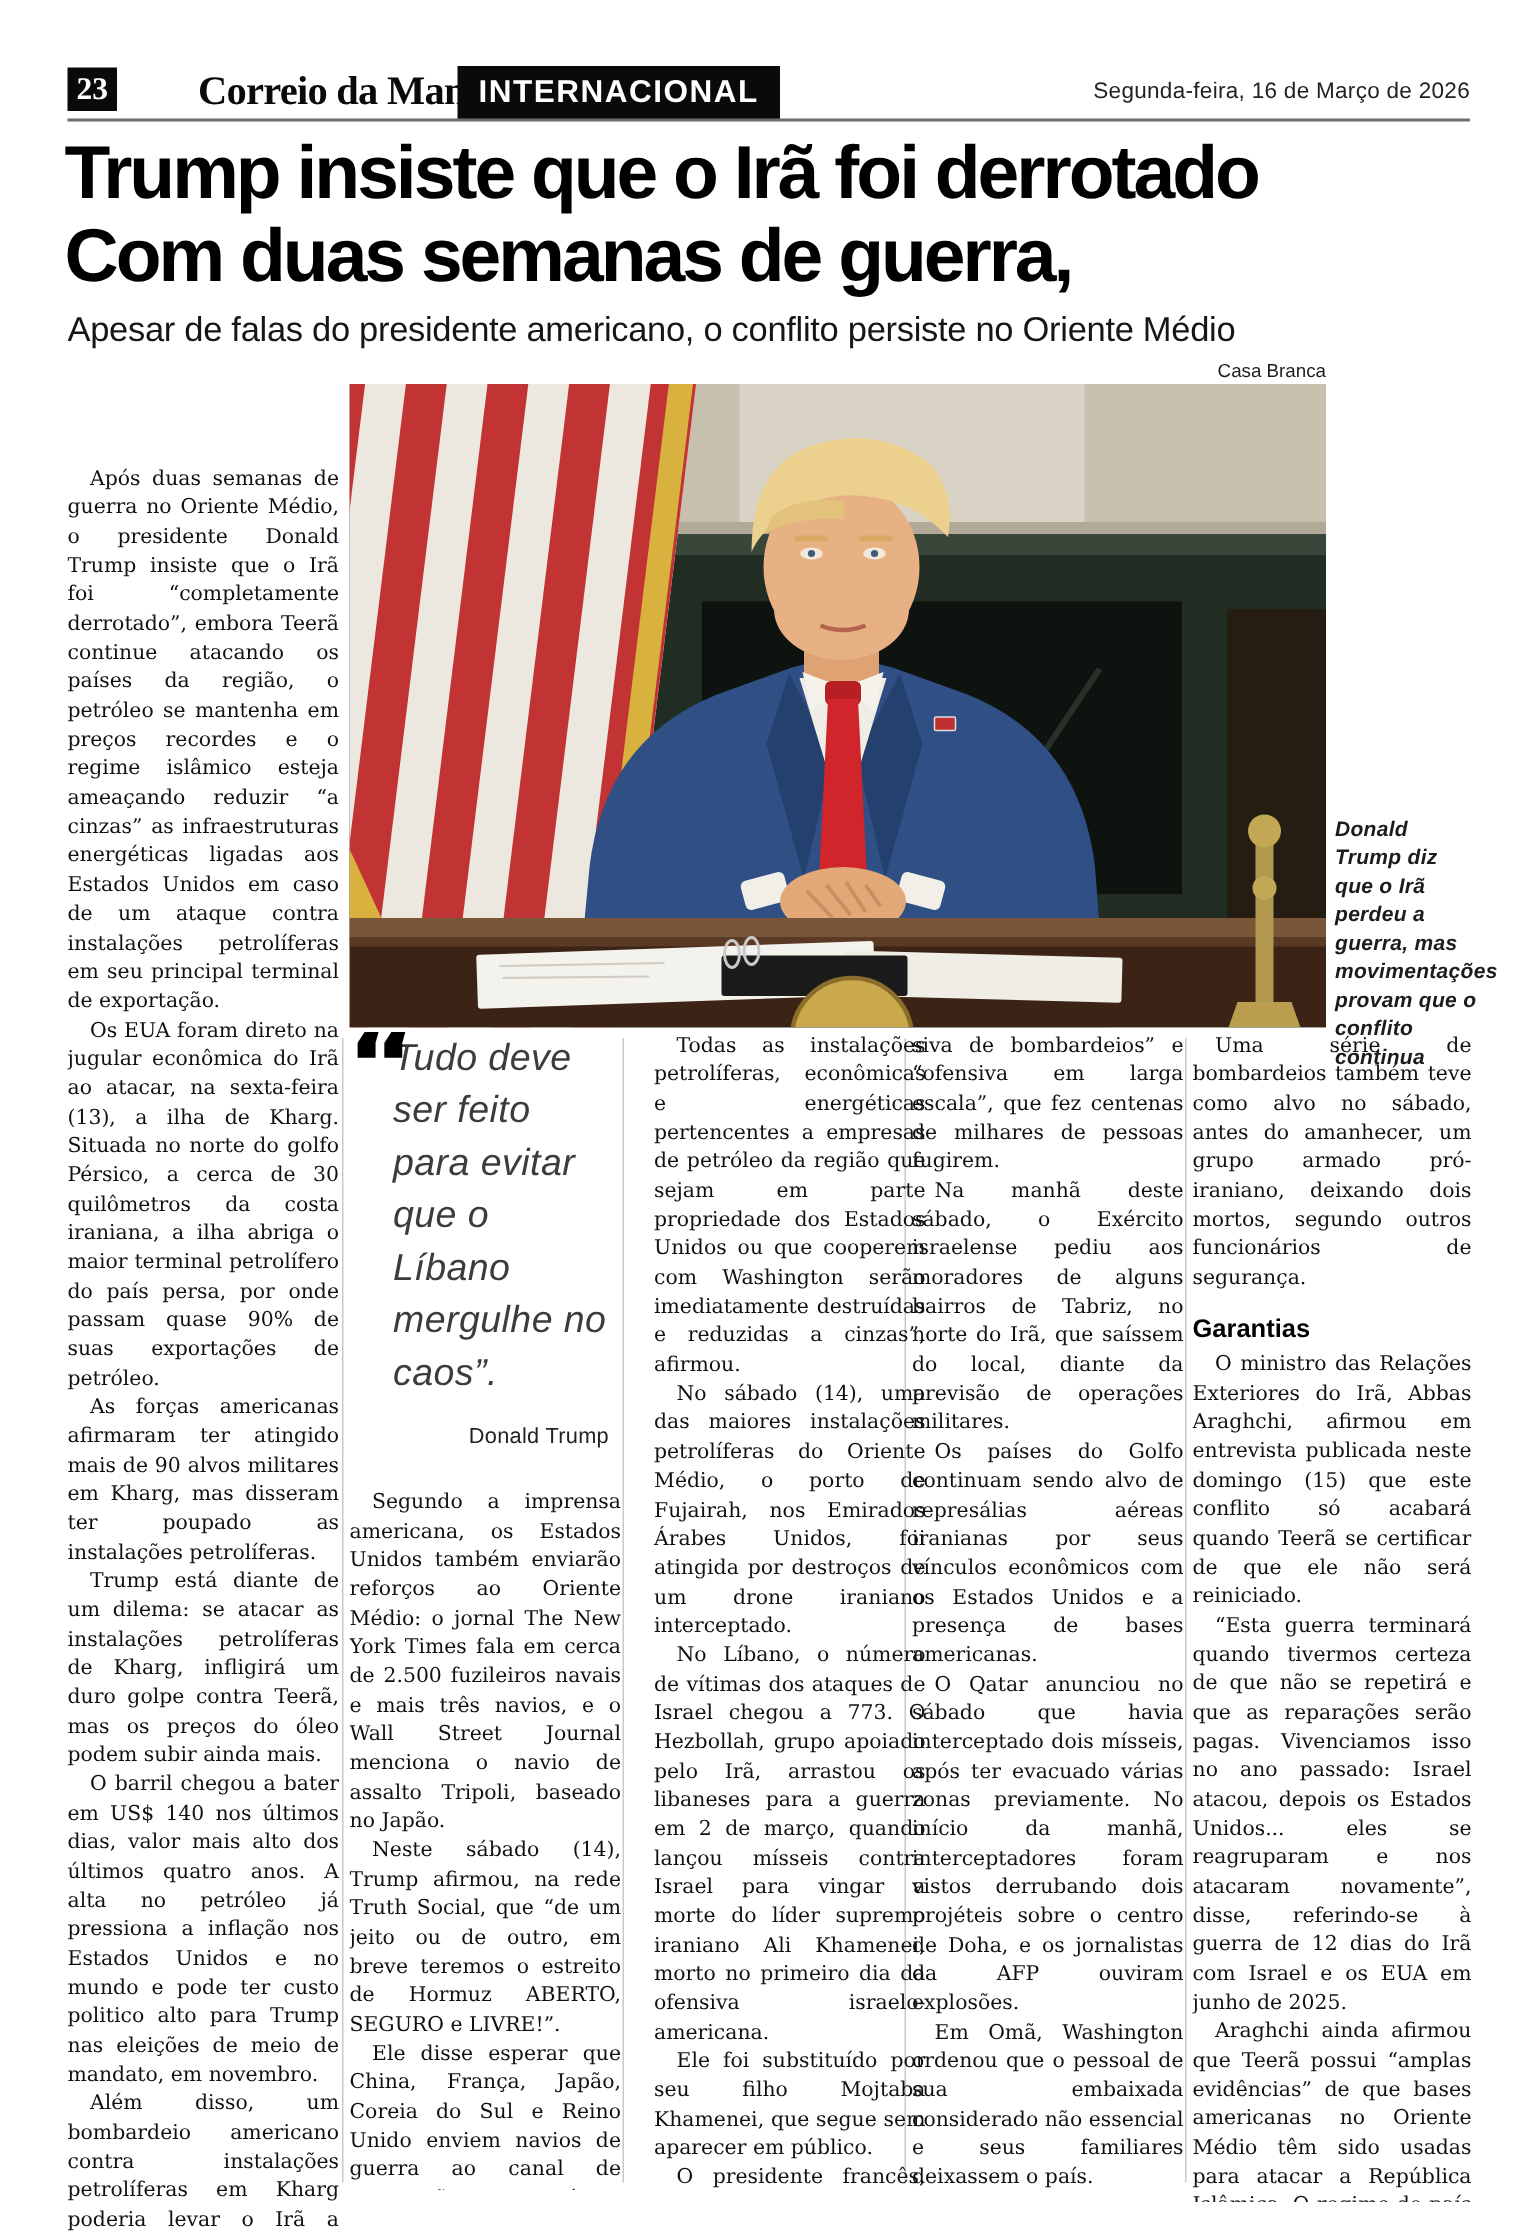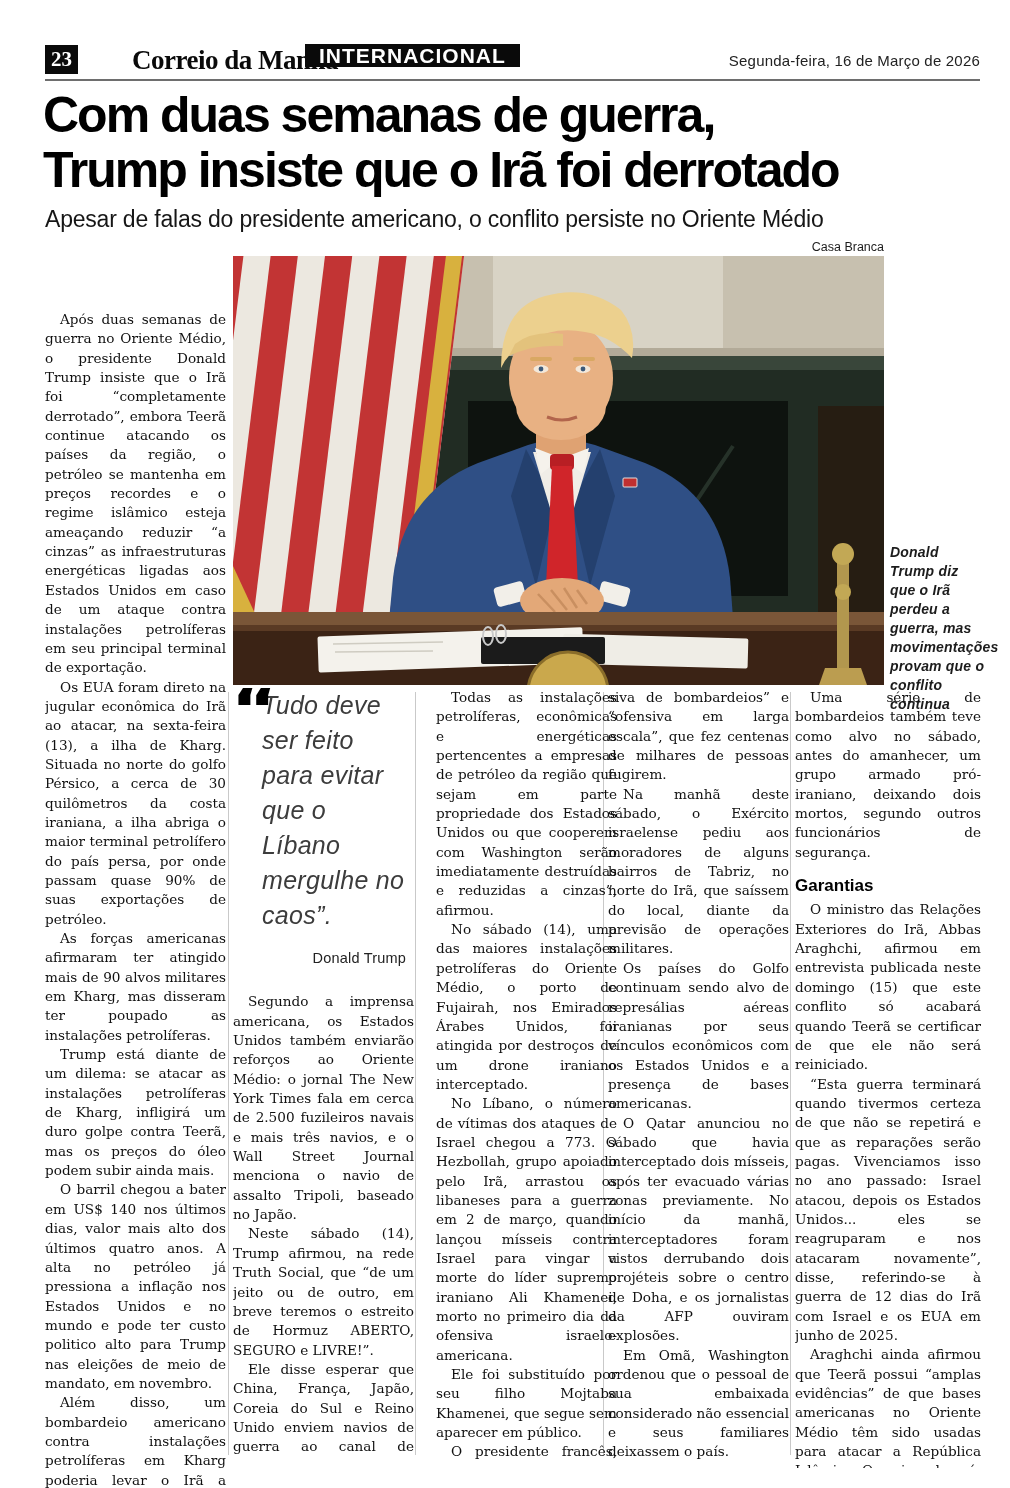--- a/index.html
+++ b/index.html
@@ -5,21 +5,21 @@
   html,body{margin:0;padding:0;background:#fff;}
   .page{position:relative;width:1010px;height:1488px;background:#ffffff;overflow:hidden;
         font-family:"Liberation Sans",sans-serif;color:#000;}
 
   
   .hdr-pagenum{position:absolute;left:45px;top:45px;width:33px;height:29px;background:#0a0a0a;
     color:#fff;font-family:"Liberation Serif",serif;font-weight:bold;font-size:21px;
     display:flex;align-items:center;justify-content:center;}
   .hdr-masthead{position:absolute;left:88px;top:45px;font-family:"Liberation Serif",serif;
     font-weight:bold;font-size:27px;letter-spacing:-0.5px;color:#0a0a0a;white-space:nowrap;margin-left:44px;}
-  .hdr-section{position:absolute;left:305px;top:44px;height:23px;background:#0a0a0a;color:#fff;
+  .hdr-section{position:absolute;left:305px;top:44px;height:36px;background:#0a0a0a;color:#fff;
     font-size:21px;font-weight:bold;letter-spacing:1px;display:flex;align-items:center;
     padding:0 14px;}
   .hdr-date{position:absolute;right:30px;top:52px;font-size:15px;color:#222;letter-spacing:0.2px;}
   .hdr-rule{position:absolute;left:45px;top:79px;width:935px;height:2px;background:#6e6e6e;}
 
   
   .headline{position:absolute;left:43px;top:88px;width:940px;
     font-weight:bold;font-size:50px;line-height:55px;letter-spacing:-2px;color:#000;}
   .subtitle{position:absolute;left:45px;top:206px;width:920px;font-size:23px;
     letter-spacing:-0.2px;color:#161616;}
@@ -65,22 +65,22 @@
 
 <div class="page">
 
   <div class="hdr-pagenum">23</div>
   <div class="hdr-masthead">Correio da Manhã</div>
   <div class="hdr-section">INTERNACIONAL</div>
   <div class="hdr-date">Segunda-feira, 16 de Março de 2026</div>
   <div class="hdr-rule"></div>
 
   <div class="headline">
+    <div>Trump insiste que o Irã foi derrotado</div>
     <div>Com duas semanas de guerra,</div>
-    <div>Trump insiste que o Irã foi derrotado</div>
   </div>
   <div class="subtitle">Apesar de falas do presidente americano, o conflito persiste no Oriente Médio</div>
 
   <div class="credit">Casa Branca</div>
 
   <div class="photo">
     <svg viewBox="0 0 651 429" preserveAspectRatio="none">
 
       <rect x="0" y="0" width="651" height="130" fill="#c7c0af"></rect>
       <rect x="260" y="0" width="230" height="130" fill="#d8d3c5"></rect>

